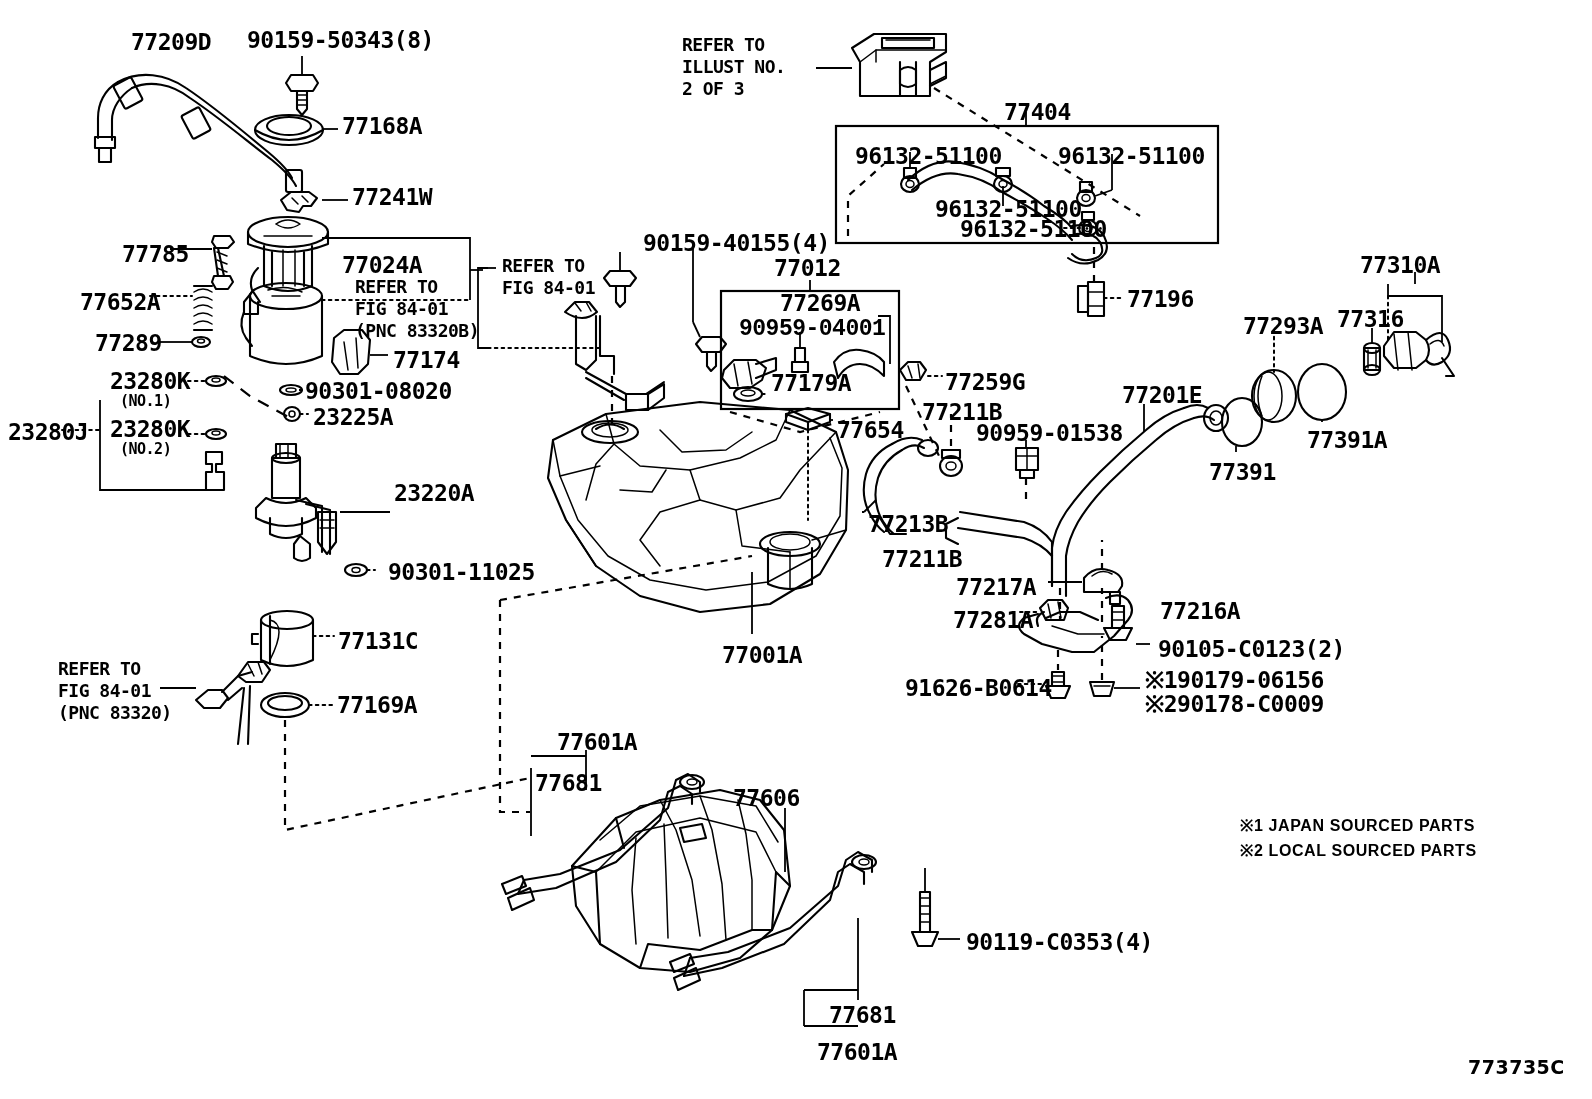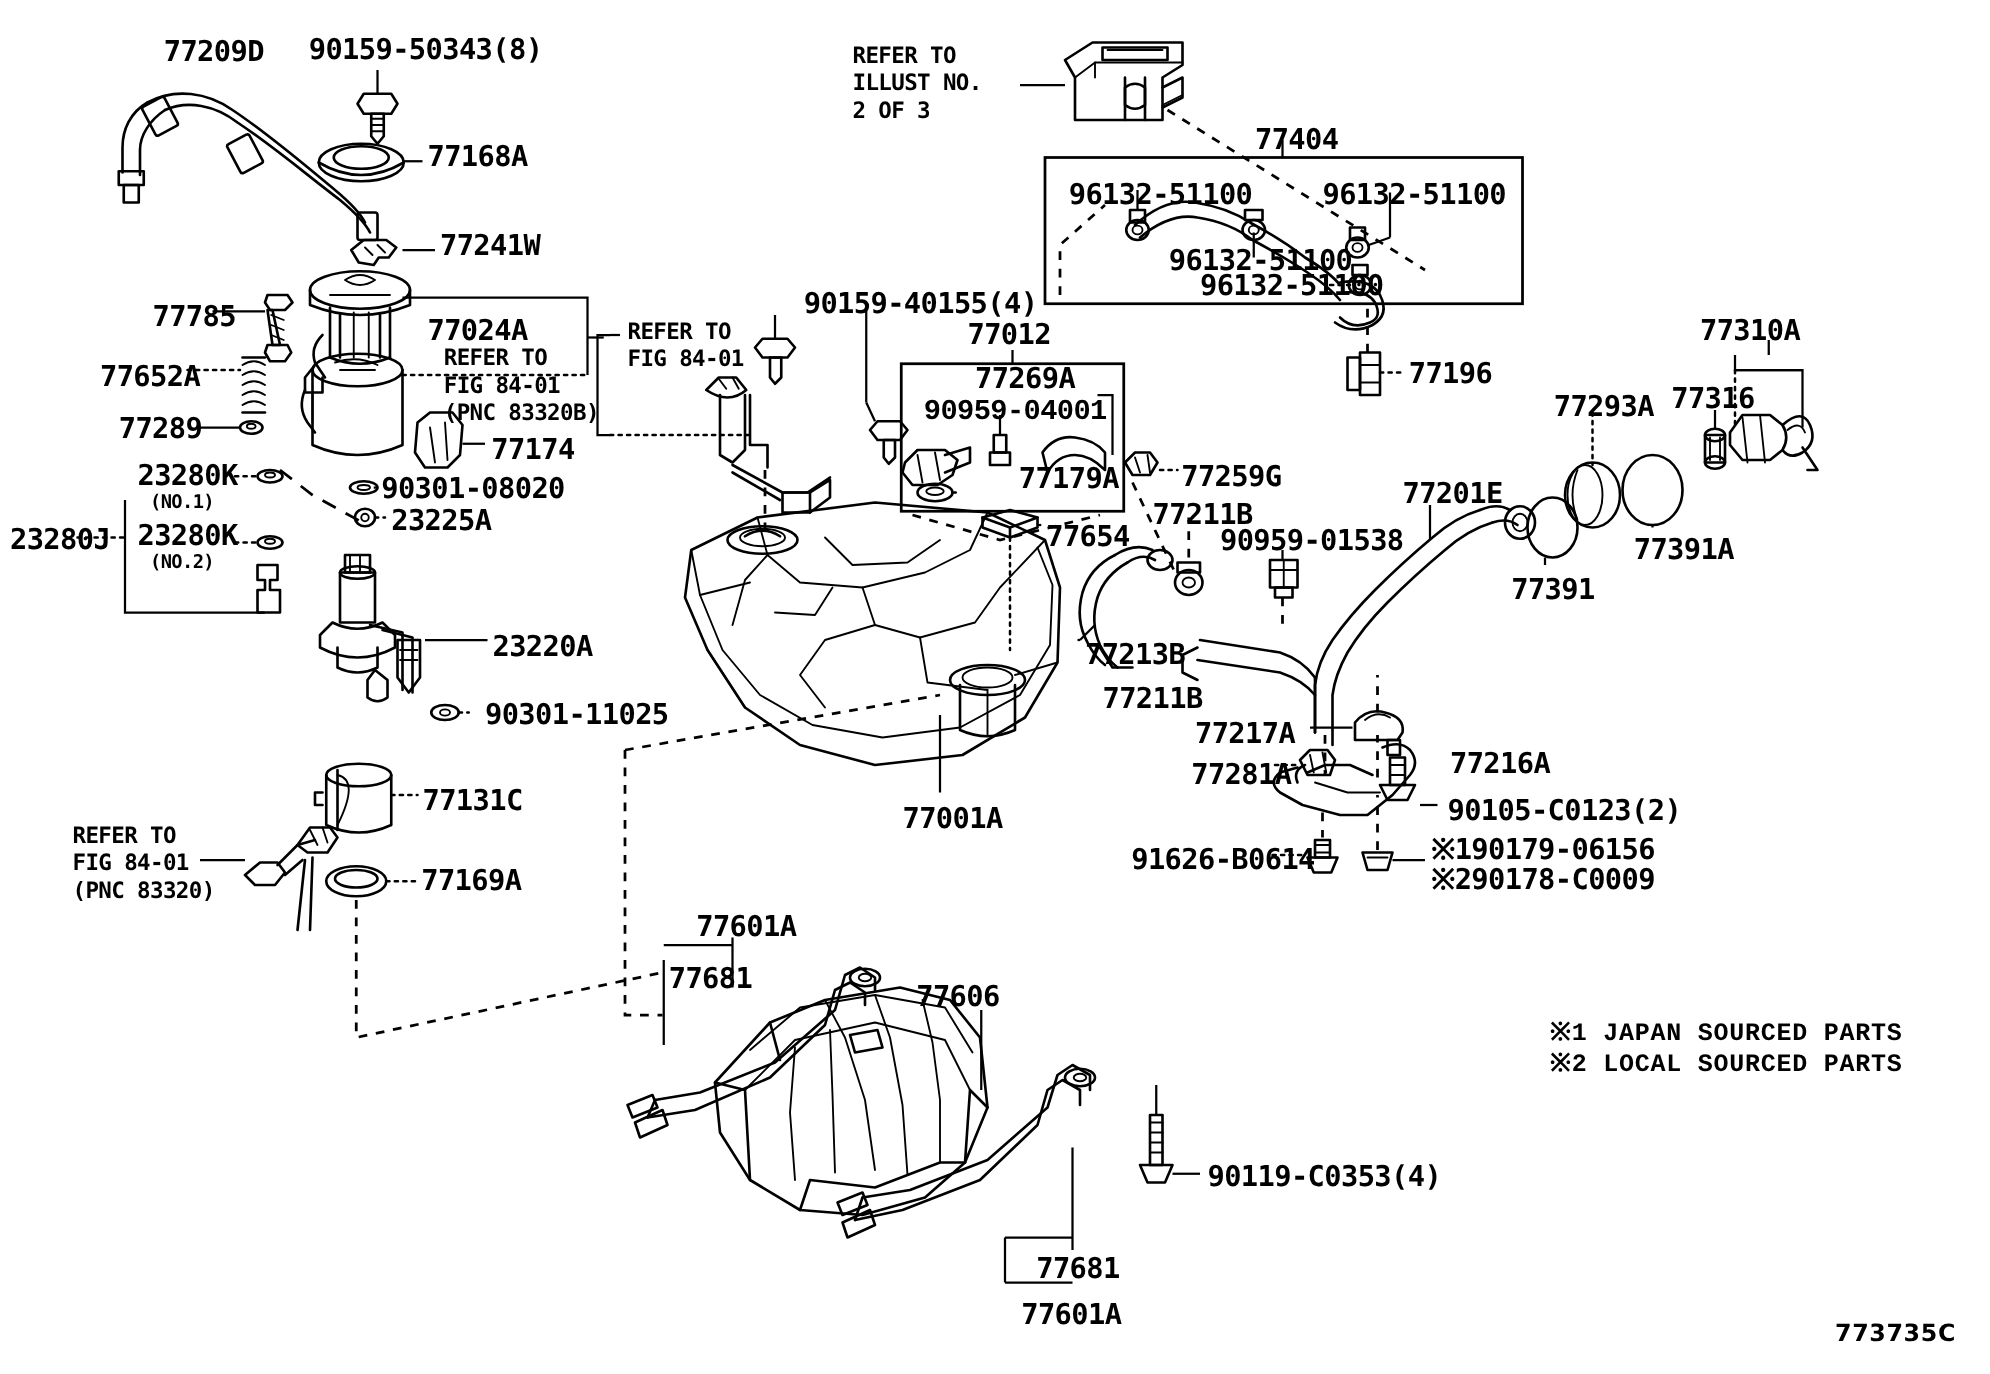--- a/index.html
+++ b/index.html
@@ -3,21 +3,21 @@
 <meta charset="utf-8">
 <style>
   html,body{margin:0;padding:0;background:#ffffff;}
   body{width:1592px;height:1099px;position:relative;overflow:hidden;
        font-family:"DejaVu Sans Mono","Liberation Mono",monospace;color:#000;}
   #stage{position:absolute;left:0;top:0;width:1592px;height:1099px;}
   svg.art{position:absolute;left:0;top:0;width:1592px;height:1099px;}
   .lbl{position:absolute;white-space:nowrap;font-family:"DejaVu Sans Mono","Liberation Mono",monospace;
        font-weight:bold;font-size:23px;letter-spacing:-0.5px;line-height:1.02;color:#000;}
   .lbl.sm{font-size:15px;}
-  .lbl.legend{font-family:Liberation Mono, monospace;font-size:20px;
+  .lbl.legend{font-family:Liberation Sans, sans-serif;font-size:16px;
        font-weight:bold;letter-spacing:0.6px;}
   .lbl.refer{font-size:18px;line-height:1.22;}
   .lbl.dnum{font-family:"DejaVu Sans","Liberation Sans",sans-serif;font-size:19px;font-weight:bold;letter-spacing:0.5px;}
 </style>
 </head>
 <body>
 
 <div id="stage">
 
   <svg class="art" viewBox="0 0 1592 1099" xmlns="http://www.w3.org/2000/svg">
@@ -529,29 +529,29 @@
       <div class="lbl" style="left: 80px; top: 291px;">77652A</div>
       <div class="lbl" style="left: 95px; top: 332px;">77289</div>
       <div class="lbl" style="left: 393px; top: 349px;">77174</div>
       <div class="lbl" style="left: 110px; top: 370px;">23280K</div>
       <div class="lbl sm" style="left: 120px; top: 394px;">(NO.1)</div>
       <div class="lbl" style="left: 305px; top: 380px;">90301-08020</div>
       <div class="lbl" style="left: 313px; top: 406px;">23225A</div>
       <div class="lbl" style="left: 8px; top: 421px;">23280J</div>
       <div class="lbl" style="left: 110px; top: 418px;">23280K</div>
       <div class="lbl sm" style="left: 120px; top: 442px;">(NO.2)</div>
-      <div class="lbl" style="left: 394px; top: 507px;">23220A</div>
+      <div class="lbl" style="left: 394px; top: 482px;">23220A</div>
       <div class="lbl" style="left: 388px; top: 561px;">90301-11025</div>
       <div class="lbl" style="left: 338px; top: 630px;">77131C</div>
       <div class="lbl" style="left: 337px; top: 694px;">77169A</div>
       <div class="lbl" style="left: 643px; top: 232px;">90159-40155(4)</div>
       <div class="lbl" style="left: 774px; top: 257px;">77012</div>
       <div class="lbl" style="left: 780px; top: 292px;">77269A</div>
       <div class="lbl" style="left: 739px; top: 318px; font-family: Liberation Mono, monospace;">90959-04001</div>
-      <div class="lbl" style="left: 771px; top: 372px; margin-left: 44px;">77179A</div>
+      <div class="lbl" style="left: 771px; top: 372px;">77179A</div>
       <div class="lbl" style="left: 837px; top: 419px;">77654</div>
       <div class="lbl" style="left: 722px; top: 644px;">77001A</div>
       <div class="lbl" style="left: 1004px; top: 101px;">77404</div>
       <div class="lbl" style="left: 855px; top: 145px;">96132-51100</div>
       <div class="lbl" style="left: 1058px; top: 145px;">96132-51100</div>
       <div class="lbl" style="left: 935px; top: 198px;">96132-51100</div>
       <div class="lbl" style="left: 960px; top: 218px;">96132-51100</div>
       <div class="lbl" style="left: 1127px; top: 288px;">77196</div>
       <div class="lbl" style="left: 945px; top: 371px;">77259G</div>
       <div class="lbl" style="left: 922px; top: 401px;">77211B</div>

